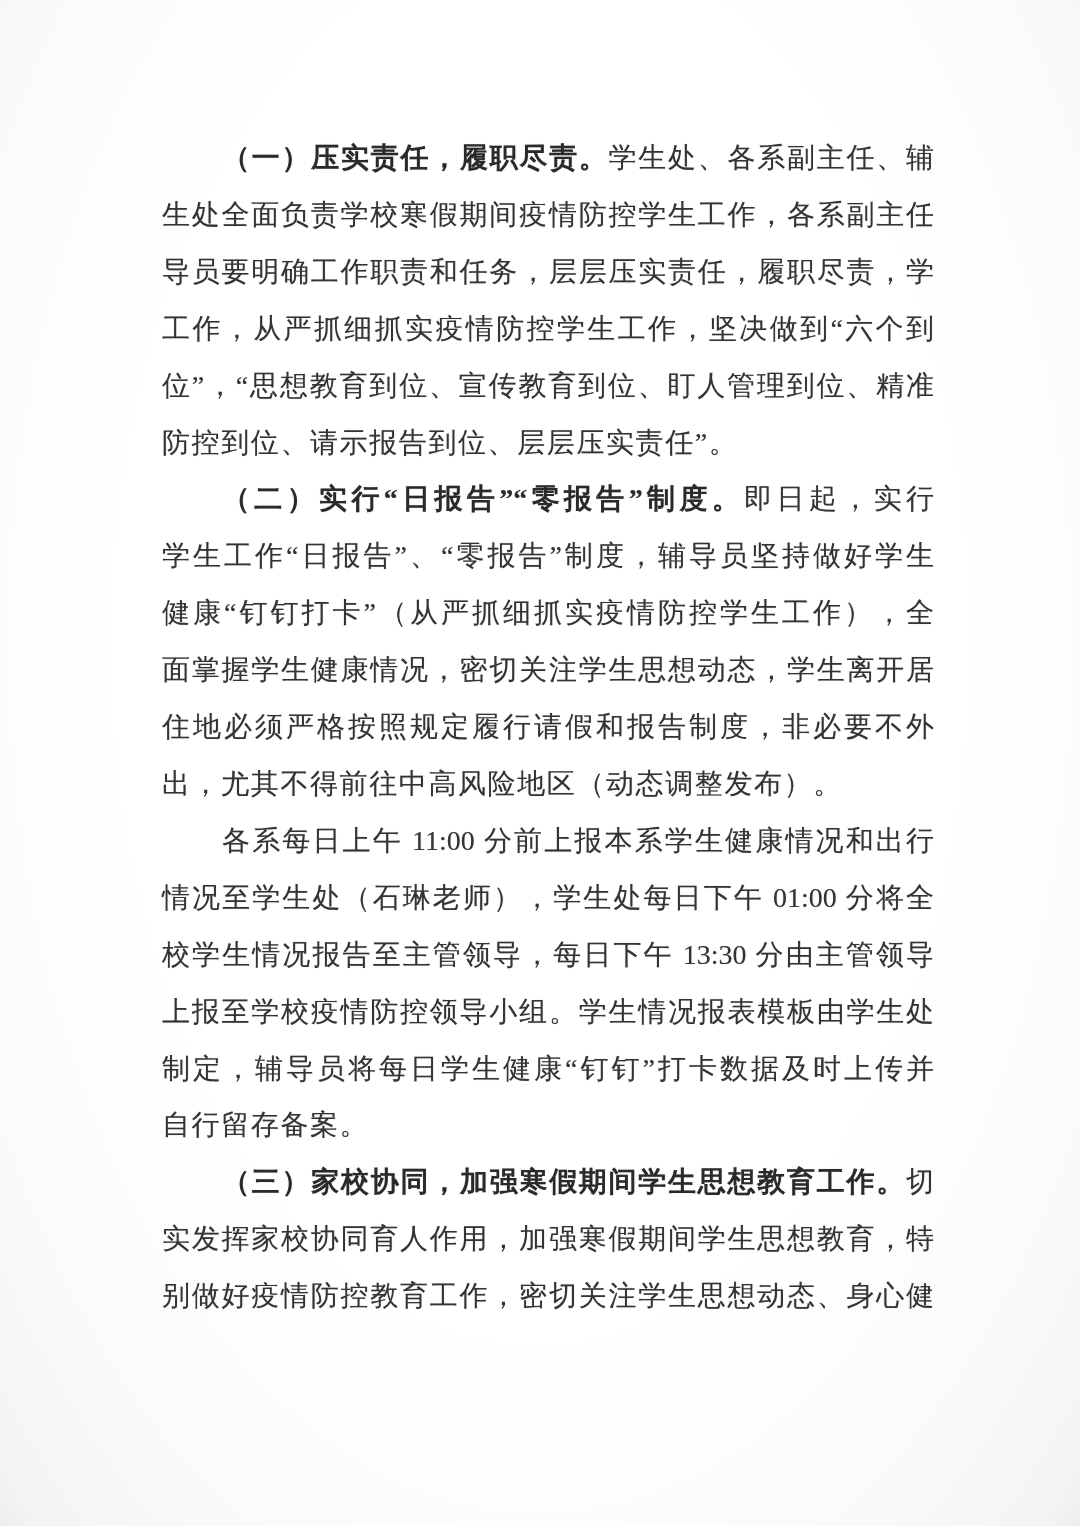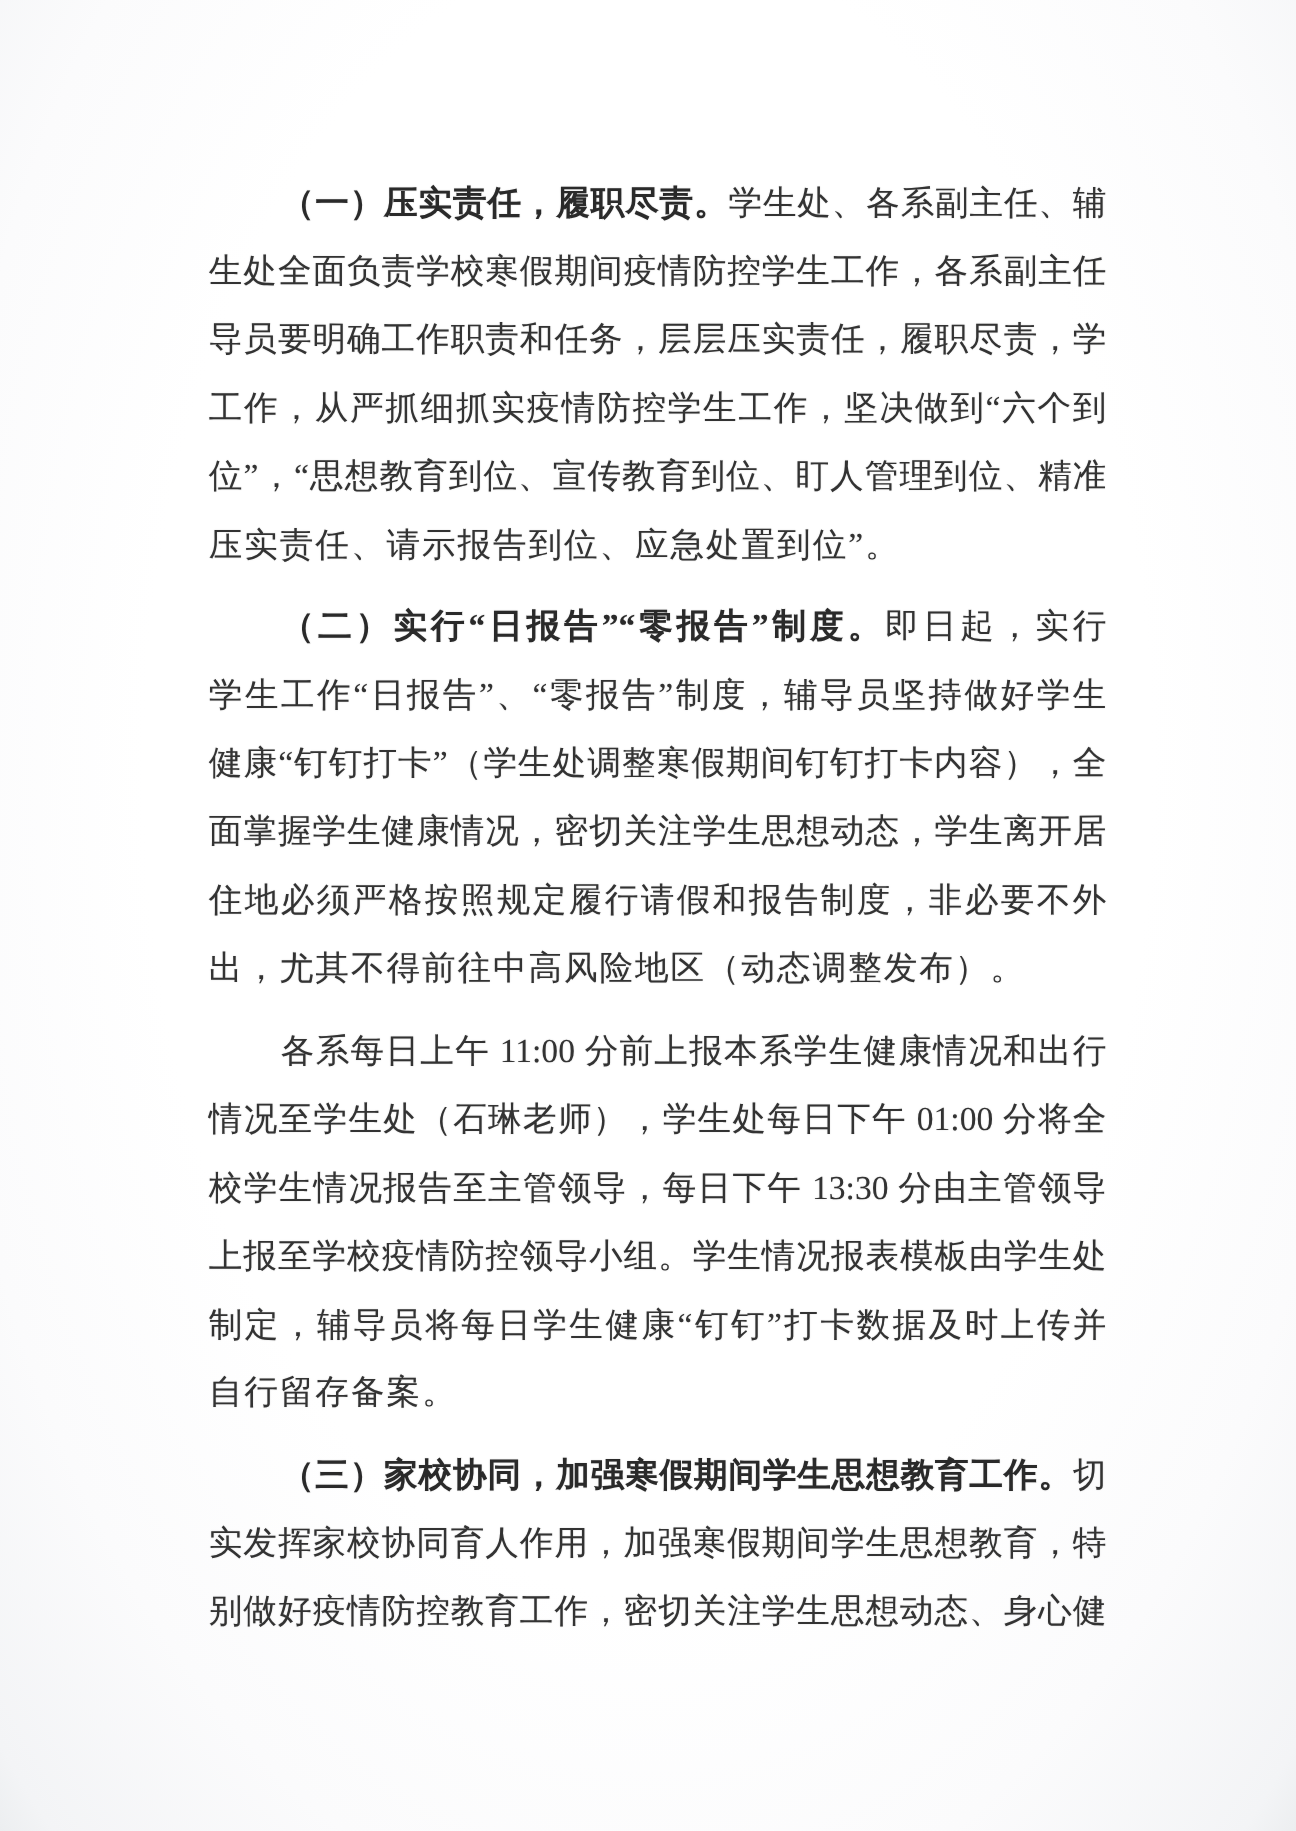--- a/index.html
+++ b/index.html
@@ -25,21 +25,21 @@
     top: 0;
     width: 1080px;
     height: 1526px;
     box-sizing: border-box;
     padding: 130px 146px 0 162px;
     color: #333333;
     font-size: 28px;
     line-height: 56.9px;
   }
   .para {
-    margin: 12px;
+    margin: 0;
   }
   .line {
     text-align: justify;
     text-align-last: justify;
     text-justify: inter-character;
     letter-spacing: 0;
     text-shadow: 0 0 1px rgba(70, 70, 70, 0.35);
   }
   .line.indent {
     padding-left: 60px;
@@ -63,26 +63,26 @@
 <div class="photo-bg"></div>
 
 <div class="doc-page">
   <div id="doc-body">
       <div class="para">
         <div class="line indent"><span class="seg bold">（一）压实责任，履职尽责。</span><span class="seg">学生处、各系副主任、辅</span></div>
         <div class="line"><span class="seg">生处全面负责学校寒假期间疫情防控学生工作，各系副主任</span></div>
         <div class="line"><span class="seg">导员要明确工作职责和任务，层层压实责任，履职尽责，学</span></div>
         <div class="line"><span class="seg">工作，从严抓细抓实疫情防控学生工作，坚决做到“六个到</span></div>
         <div class="line"><span class="seg">位”，“思想教育到位、宣传教育到位、盯人管理到位、精准</span></div>
-        <div class="line last"><span class="seg">压实责任、请示报告到位、应急处置到位”。</span></div>
+        <div class="line last"><span class="seg">防控到位、请示报告到位、层层压实责任”。</span></div>
       </div>
       <div class="para">
         <div class="line indent"><span class="seg bold">（二）实行“日报告”“零报告”制度。</span><span class="seg">即日起，实行</span></div>
         <div class="line"><span class="seg">学生工作“日报告”、“零报告”制度，辅导员坚持做好学生</span></div>
-        <div class="line"><span class="seg">健康“钉钉打卡”（学生处调整寒假期间钉钉打卡内容），全</span></div>
+        <div class="line"><span class="seg">健康“钉钉打卡”（从严抓细抓实疫情防控学生工作），全</span></div>
         <div class="line"><span class="seg">面掌握学生健康情况，密切关注学生思想动态，学生离开居</span></div>
         <div class="line"><span class="seg">住地必须严格按照规定履行请假和报告制度，非必要不外</span></div>
         <div class="line last"><span class="seg">出，尤其不得前往中高风险地区（动态调整发布）。</span></div>
       </div>
       <div class="para">
         <div class="line indent"><span class="seg">各系每日上午 11:00 分前上报本系学生健康情况和出行</span></div>
         <div class="line"><span class="seg">情况至学生处（石琳老师），学生处每日下午 01:00 分将全</span></div>
         <div class="line"><span class="seg">校学生情况报告至主管领导，每日下午 13:30 分由主管领导</span></div>
         <div class="line"><span class="seg">上报至学校疫情防控领导小组。学生情况报表模板由学生处</span></div>
         <div class="line"><span class="seg">制定，辅导员将每日学生健康“钉钉”打卡数据及时上传并</span></div>

